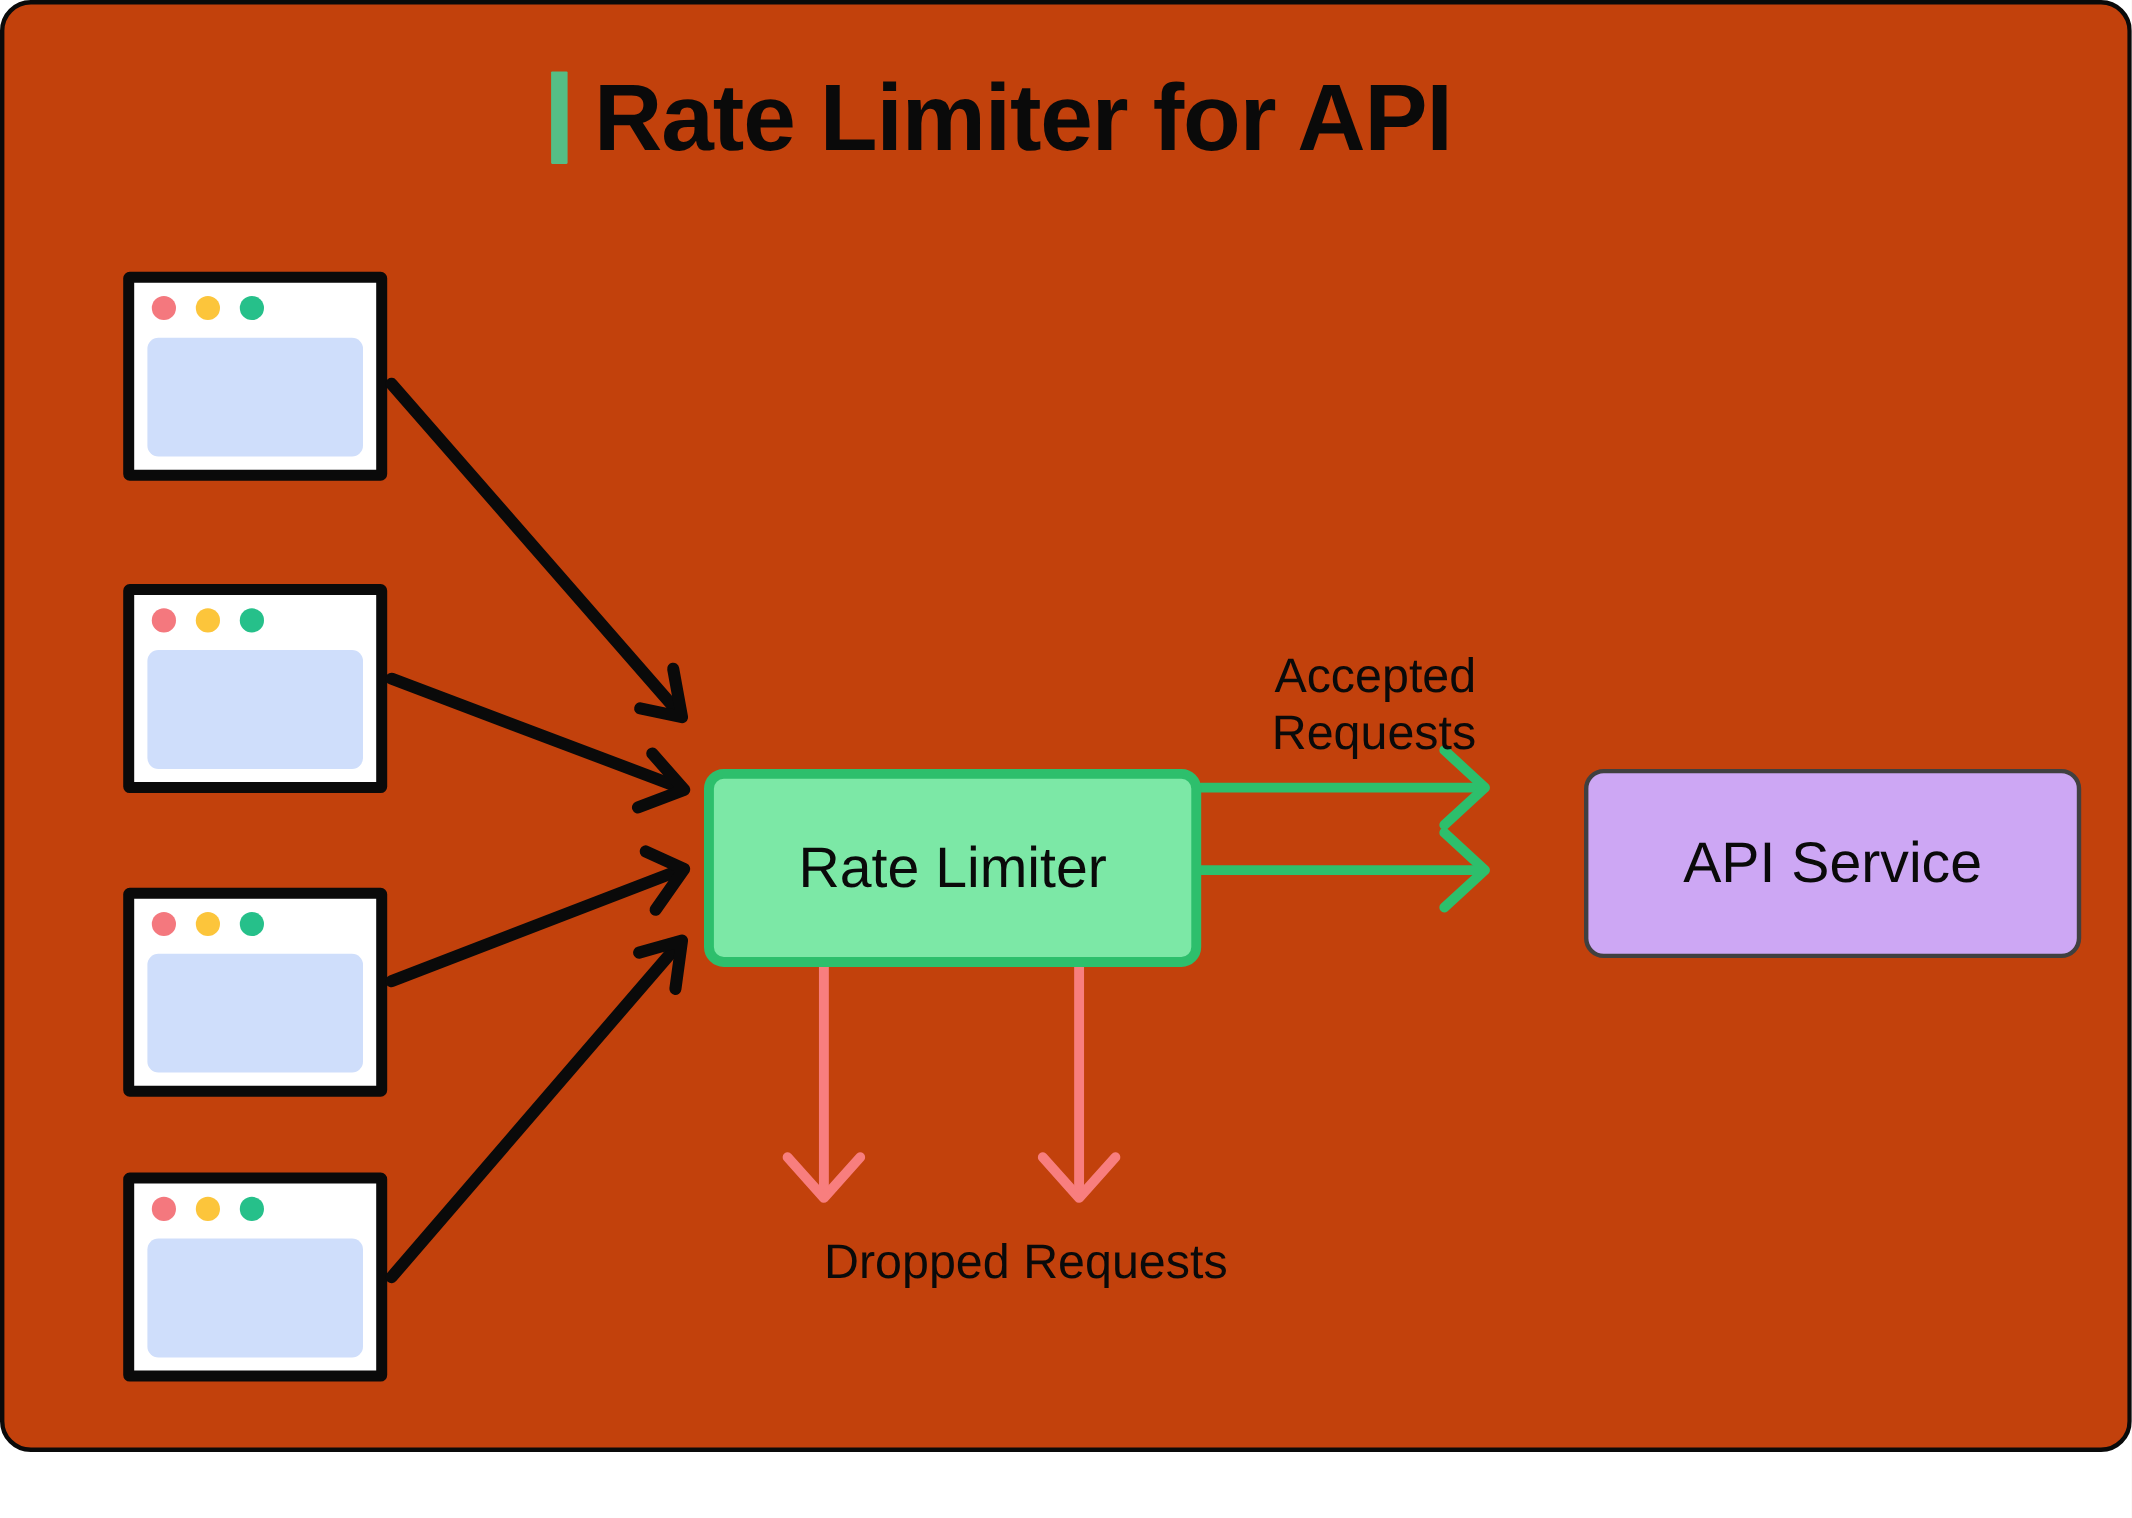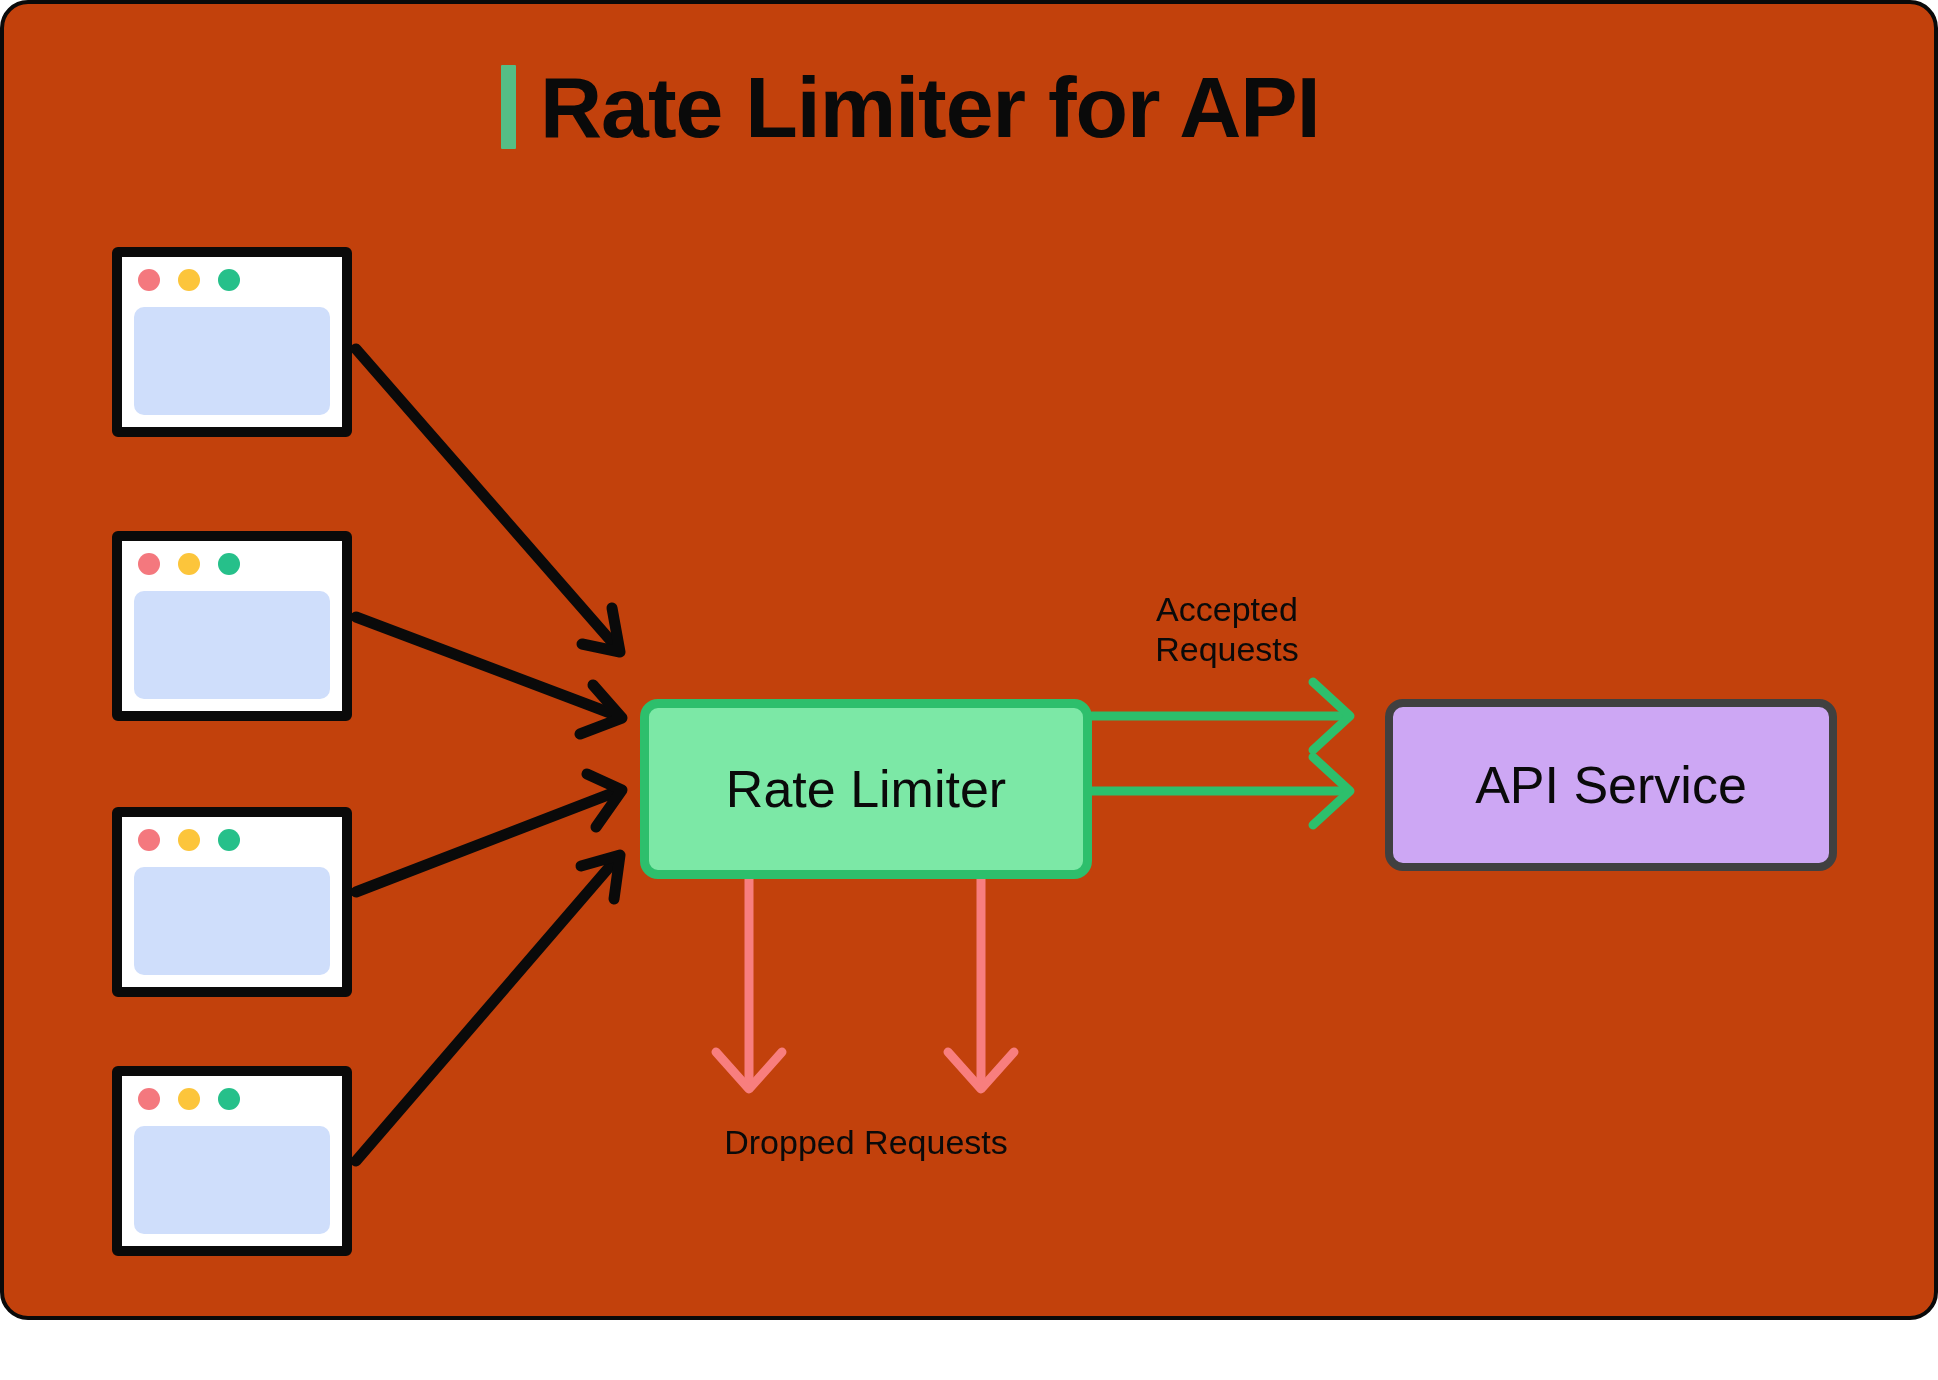--- a/index.html
+++ b/index.html
@@ -97,35 +97,35 @@
   }
   .node-rate-limiter {
     left: 636px;
     top: 663px;
     width: 452px;
     height: 180px;
     background: #7CE8A6;
     border: 9px solid #2DBF6C;
   }
   .node-api-service {
-    left: 1381px;
+    left: 1436px;
     top: 663px;
     width: 452px;
     height: 172px;
     background: #CDA7F4;
-    border: 8px solid #404040;
+    border: 4px solid #404040;
   }
 
   
   .edge-label {
     position: absolute;
-    font-size: 34px;
+    font-size: 44px;
     color: #0a0a0a;
     line-height: 1.18;
-    text-align: center;
+    text-align: right;
     white-space: pre-line;
   }
   .label-accepted {
     left: 1108px;
     top: 585px;
     width: 230px;
   }
   .label-dropped {
     left: 612px;
     top: 1118px;

